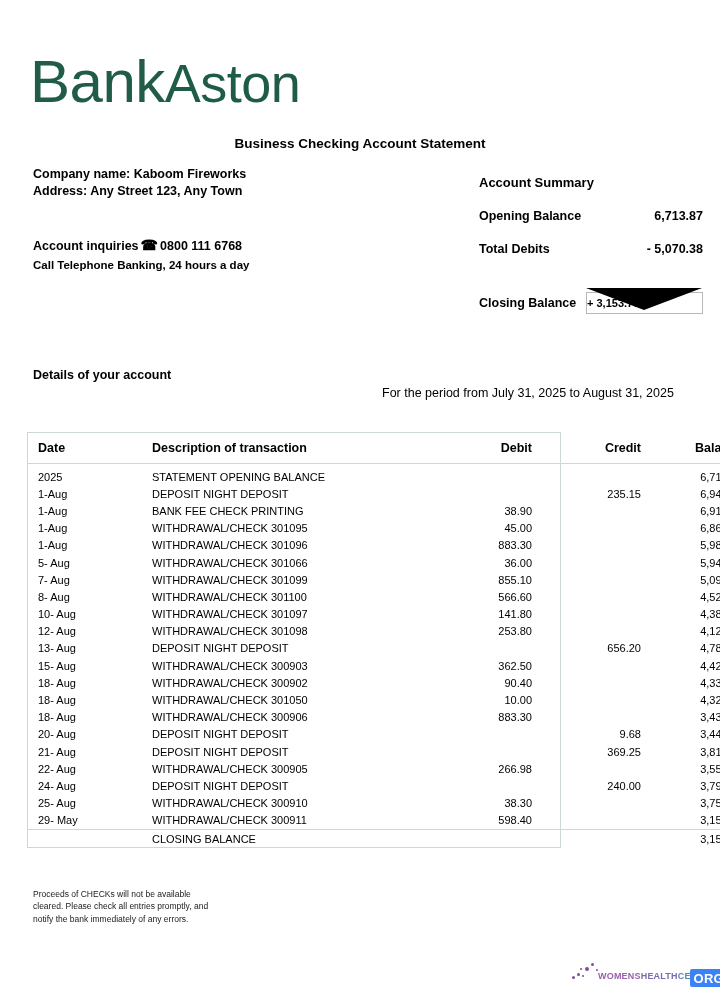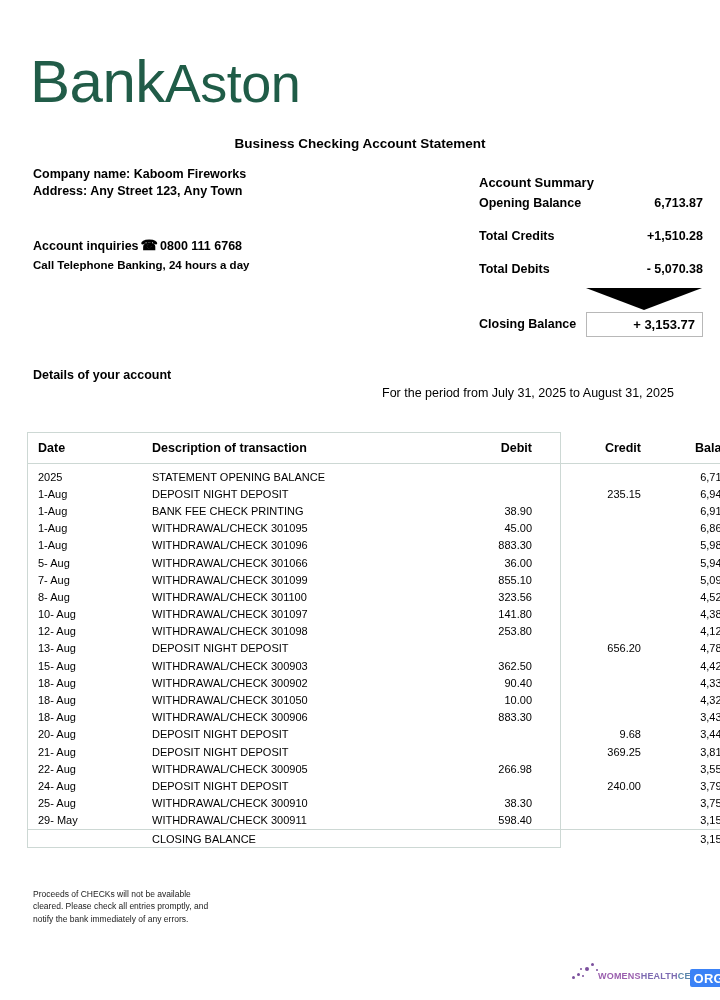--- a/index.html
+++ b/index.html
@@ -87,21 +87,21 @@
     position: absolute;
     left: 479px;
     top: 175px;
     width: 224px;
     font-size: 12.5px;
     font-weight: bold;
   }
   .summary-title {
     font-size: 13px;
     font-weight: bold;
-    margin-bottom: 6px;
+    margin-bottom: 19px;
   }
   .summary-row {
     display: flex;
     justify-content: space-between;
     align-items: baseline;
     margin-bottom: 19px;
   }
   .summary-row .val {
     text-align: right;
     white-space: pre;
@@ -130,23 +130,22 @@
   }
   .closing-label {
     font-size: 12.5px;
     font-weight: bold;
     padding-bottom: 1px;
   }
   .closing-box {
     border: 1px solid #b8b8b8;
     width: 117px;
     box-sizing: border-box;
-    text-align: right;
     padding: 4px 7px 4px 0;
-    font-size: 13px;
+    font-size: 11px;
     font-weight: bold;
     white-space: pre;
   }
 
   
   .details-label {
     position: absolute;
     left: 33px;
     top: 368px;
     font-size: 12.5px;
@@ -298,24 +297,20 @@
   </div>
 
   <div class="summary">
     <div class="summary-title">Account Summary</div>
 
     <div class="summary-row">
       <span>Opening Balance</span>
       <span class="val">6,713.87</span>
     </div>
 
-    <div class="summary-row">
-      <span>Total Credits</span>
-      <span class="val">+1,510.28</span>
-    </div>
 
     <div class="summary-row">
       <span>Total Debits</span>
       <span class="val">- 5,070.38</span>
     </div>
 
     <div class="arrow-wrap">
       <div class="arrow-down"></div>
     </div>
 
@@ -387,21 +382,21 @@
           <tr>
             <td class="col-date">7- Aug</td>
             <td class="col-desc">WITHDRAWAL/CHECK 301099</td>
             <td class="col-debit">855.10</td>
             <td class="col-credit"></td>
             <td class="col-bal">5,090.72</td>
           </tr>
           <tr>
             <td class="col-date">8- Aug</td>
             <td class="col-desc">WITHDRAWAL/CHECK 301100</td>
-            <td class="col-debit">323.56</td>
+            <td class="col-debit">566.60</td>
             <td class="col-credit"></td>
             <td class="col-bal">4,524.12</td>
           </tr>
           <tr>
             <td class="col-date">10- Aug</td>
             <td class="col-desc">WITHDRAWAL/CHECK 301097</td>
             <td class="col-debit">141.80</td>
             <td class="col-credit"></td>
             <td class="col-bal">4,382.32</td>
           </tr>

